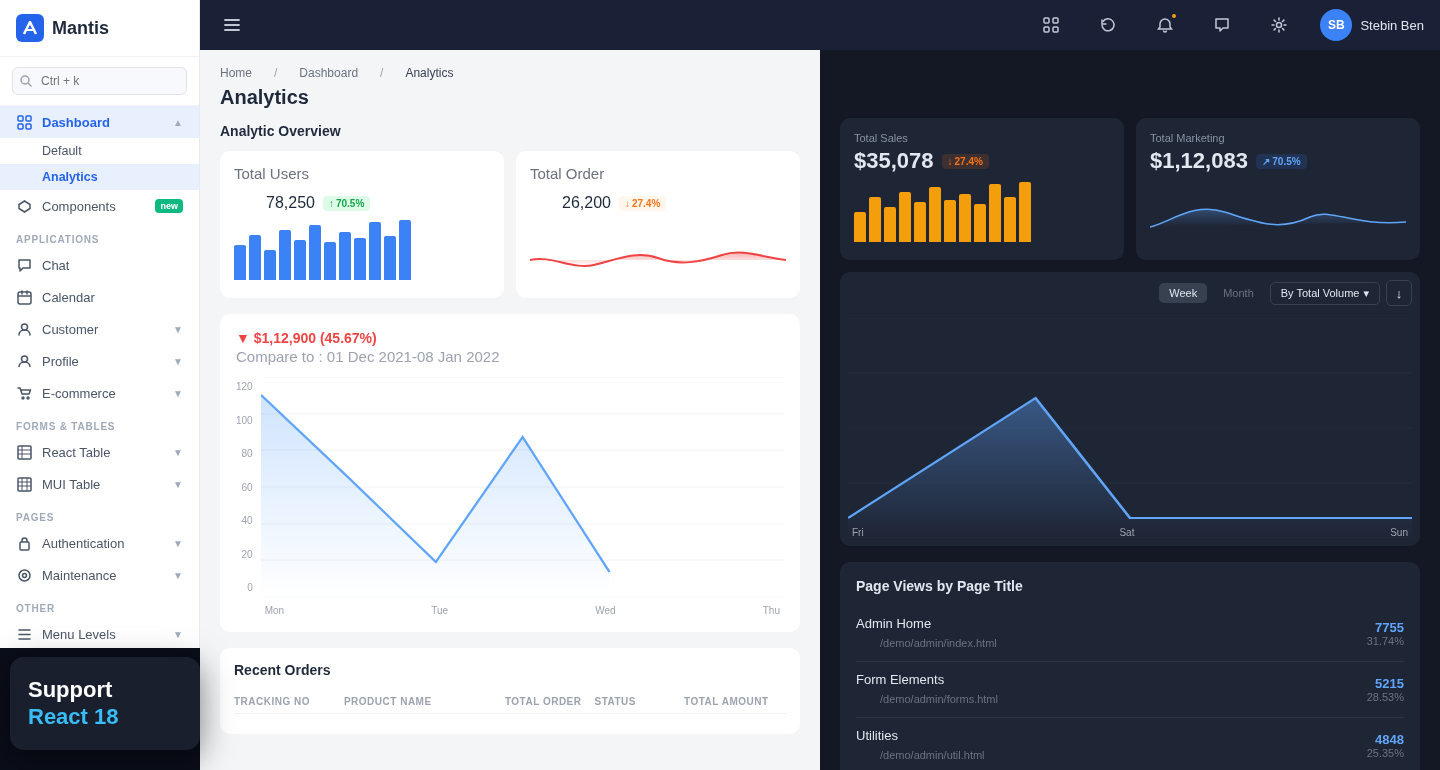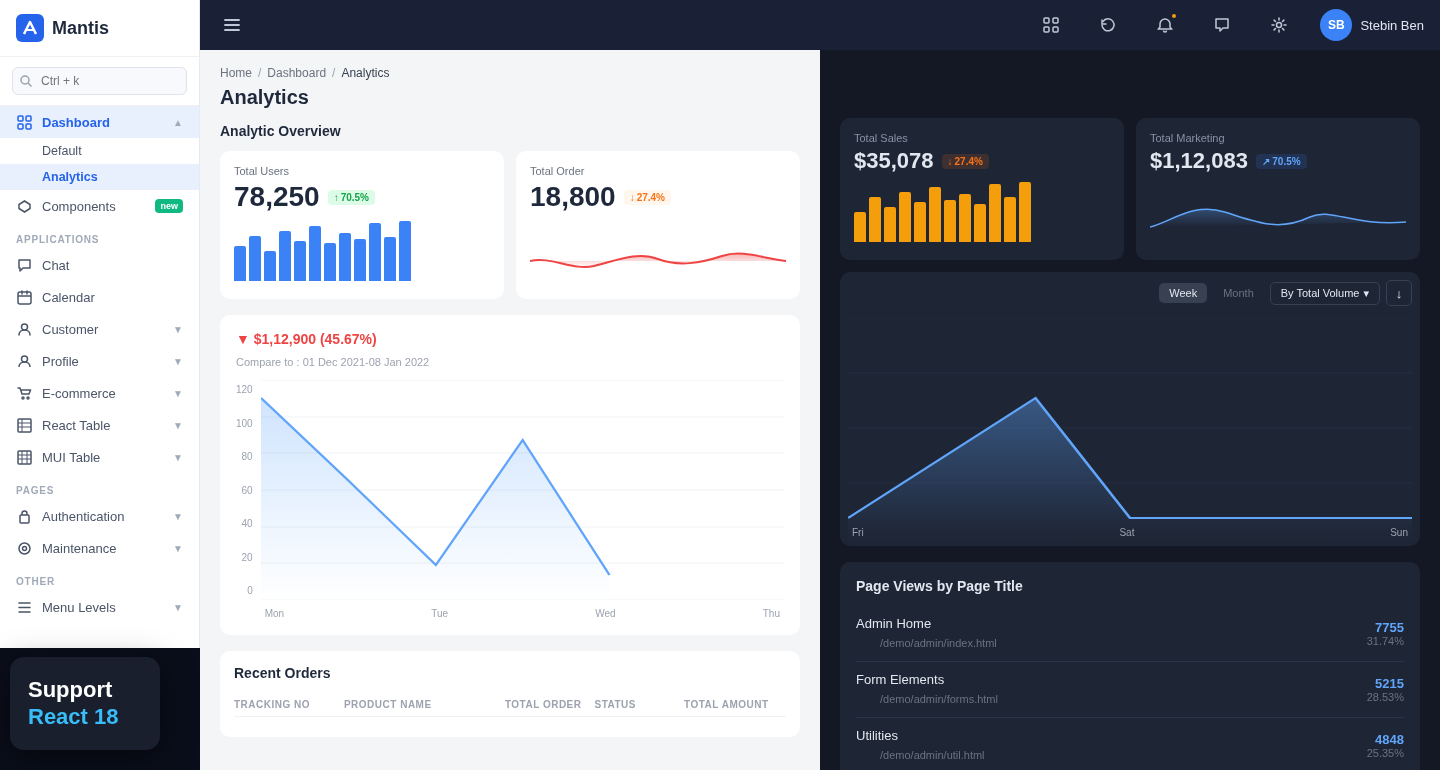--- a/index.html
+++ b/index.html
@@ -138,21 +138,21 @@
     .content-dark {
       flex: 1;
       background: #141824;
       overflow-y: auto;
       padding: 16px 20px;
     }
 
     .breadcrumb {
       display: flex;
       align-items: center;
-      gap: 6px;
+      gap: 22px;
       font-size: 12px;
       color: #6b7280;
       margin-bottom: 6px;
     }
     .breadcrumb a { color: #6b7280; text-decoration: none; }
     .breadcrumb .sep { color: #9ca3af; }
     .breadcrumb .current { color: #374151; font-weight: 500; }
     .page-title { font-size: 20px; font-weight: 700; color: #1e293b; margin-bottom: 14px; }
     .section-title { font-size: 14px; font-weight: 600; color: #1e293b; margin-bottom: 12px; }
     .section-title-dark { font-size: 14px; font-weight: 600; color: #e2e8f0; margin-bottom: 12px; }
@@ -166,24 +166,24 @@
     }
     .analytic-card {
       background: white;
       border-radius: 10px;
       padding: 14px;
       overflow: hidden;
     }
     .analytic-card.dark {
       background: #1e2535;
     }
-    .card-label { font-size: 11px; color: #6b7280; margin-bottom: 4px; }
+    .card-label { font-size: 15px; color: #6b7280; margin-bottom: 12px; }
     .card-label-dark { font-size: 11px; color: #8892a4; margin-bottom: 4px; }
     .card-value-row { display: flex; align-items: center; gap: 8px; margin-bottom: 8px; }
-    .card-value { font-size: 28px; font-weight: 700; color: #1e293b; }
+    .card-value { font-size: 16px; font-weight: 400; color: #1e293b; margin-left: 32px; }
     .card-value-dark { font-size: 22px; font-weight: 700; color: #e2e8f0; }
     .card-badge-up { background: #dcfce7; color: #16a34a; font-size: 10px; padding: 2px 6px; border-radius: 4px; font-weight: 600; display: flex; align-items: center; gap: 2px; }
     .card-badge-down { background: #fff7ed; color: #f97316; font-size: 10px; padding: 2px 6px; border-radius: 4px; font-weight: 600; display: flex; align-items: center; gap: 2px; }
     .card-badge-down-dark { background: rgba(249,115,22,0.15); color: #f97316; font-size: 10px; padding: 2px 6px; border-radius: 4px; font-weight: 600; display: flex; align-items: center; gap: 2px; }
     .card-badge-up-dark { background: rgba(59,130,246,0.15); color: #60a5fa; font-size: 10px; padding: 2px 6px; border-radius: 4px; font-weight: 600; display: flex; align-items: center; gap: 2px; }
 
     
     .bar-chart { display: flex; align-items: flex-end; gap: 3px; height: 60px; }
     .bar { border-radius: 2px 2px 0 0; min-width: 12px; }
     .bar.blue { background: #3b82f6; }
@@ -197,21 +197,21 @@
       margin-bottom: 16px;
     }
     .income-overview-dark {
       background: #1e2535;
       border-radius: 10px;
       padding: 8px;
       margin-bottom: 16px;
     }
     .income-header { display: flex; align-items: flex-start; justify-content: space-between; margin-bottom: 12px; }
     .income-amount { font-size: 14px; font-weight: 600; color: #ef4444; }
-    .income-compare { font-size: 11px; color: #9ca3af; margin-top: 9px; }
+    .income-compare { font-size: 15px; color: #9ca3af; margin-top: 2px; }
     .btn-group { display: flex; align-items: center; gap: 6px; }
     .btn-week { background: #374151; color: #e2e8f0; border: none; padding: 4px 10px; border-radius: 5px; font-size: 11px; cursor: pointer; }
     .btn-month { background: transparent; color: #6b7280; border: none; padding: 4px 10px; border-radius: 5px; font-size: 11px; cursor: pointer; }
     .btn-select { background: #1e2535; color: #e2e8f0; border: 1px solid #374151; padding: 4px 10px; border-radius: 5px; font-size: 11px; cursor: pointer; display: flex; align-items: center; gap: 4px; }
     .btn-download { background: #1e2535; color: #e2e8f0; border: 1px solid #374151; width: 26px; height: 26px; border-radius: 5px; cursor: pointer; display: flex; align-items: center; justify-content: center; font-size: 13px; }
     .chart-labels { display: flex; justify-content: space-between; padding: 0 4px; margin-top: 4px; text-align: center; }
     .chart-label { font-size: 10px; color: #9ca3af; }
     .chart-wrap { position: relative; display: flex; gap: 8px; }
     .y-labels { display: flex; flex-direction: column; justify-content: space-between; height: 220px; padding: 4px 0; }
     .y-label { font-size: 10px; color: #9ca3af; text-align: right; }
@@ -238,21 +238,21 @@
     .pv-left span { font-size: 11px; color: #6b7280; margin-left: 24px; }
     .pv-right { text-align: right; }
     .pv-count { font-size: 13px; font-weight: 600; color: #60a5fa; }
     .pv-pct { font-size: 11px; color: #6b7280; }
 
     
     .support-popup {
       position: fixed;
       bottom: 20px;
       left: 10px;
-      width: 150px;
+      width: 190px;
       background: #1a1f2e;
       border-radius: 14px;
       padding: 20px 18px;
       z-index: 100;
       box-shadow: 0 8px 32px rgba(0,0,0,0.5);
     }
     .support-title { font-size: 22px; font-weight: 700; color: white; line-height: 1.2; }
     .support-subtitle { font-size: 22px; font-weight: 700; color: #38bdf8; line-height: 1.2; }
   </style>
 </head>
@@ -366,20 +366,21 @@
           <path d="M1 2 h2 l2 6 h7 l1.5-4 H4" stroke="#4a5568" stroke-width="1.5" fill="none" stroke-linejoin="round" stroke-linecap="round"></path>
           <circle cx="6" cy="12" r="1" stroke="#4a5568" stroke-width="1.5"></circle>
           <circle cx="11" cy="12" r="1" stroke="#4a5568" stroke-width="1.5"></circle>
         </svg>
       </span>
       <span>E-commerce</span>
     </div>
     <span class="nav-chevron">▼</span>
   </div>
 
+  <div class="nav-section-label">Forms &amp; Tables</div>
 
   <div class="nav-item">
     <div class="nav-item-left">
       <span class="nav-icon">
         <svg width="15" height="15" viewBox="0 0 15 15" fill="none">
           <rect x="1" y="1" width="13" height="13" rx="1" stroke="#4a5568" stroke-width="1.5"></rect>
           <path d="M1 5 h13 M1 9 h13 M5 1 v13" stroke="#4a5568" stroke-width="1"></path>
         </svg>
       </span>
       <span>React Table</span>
@@ -532,21 +533,21 @@
             <div class="bar blue" style="height:42px"></div>
             <div class="bar blue" style="height:58px"></div>
             <div class="bar blue" style="height:44px"></div>
             <div class="bar blue" style="height:60px"></div>
           </div>
         </div>
 
         <div class="analytic-card">
           <div class="card-label">Total Order</div>
           <div class="card-value-row">
-            <span class="card-value">18,800</span>
+            <span class="card-value">26,200</span>
             <span class="card-badge-down">
               <span>↓</span>
               <span>27.4%</span>
             </span>
           </div>
           
           <svg width="100%" height="60" viewBox="0 0 240 60" preserveAspectRatio="none">
             <defs>
               <linearGradient id="redGrad" x1="0" y1="0" x2="0" y2="1">
                 <stop offset="0%" stop-color="#ef4444" stop-opacity="0.4"></stop>

